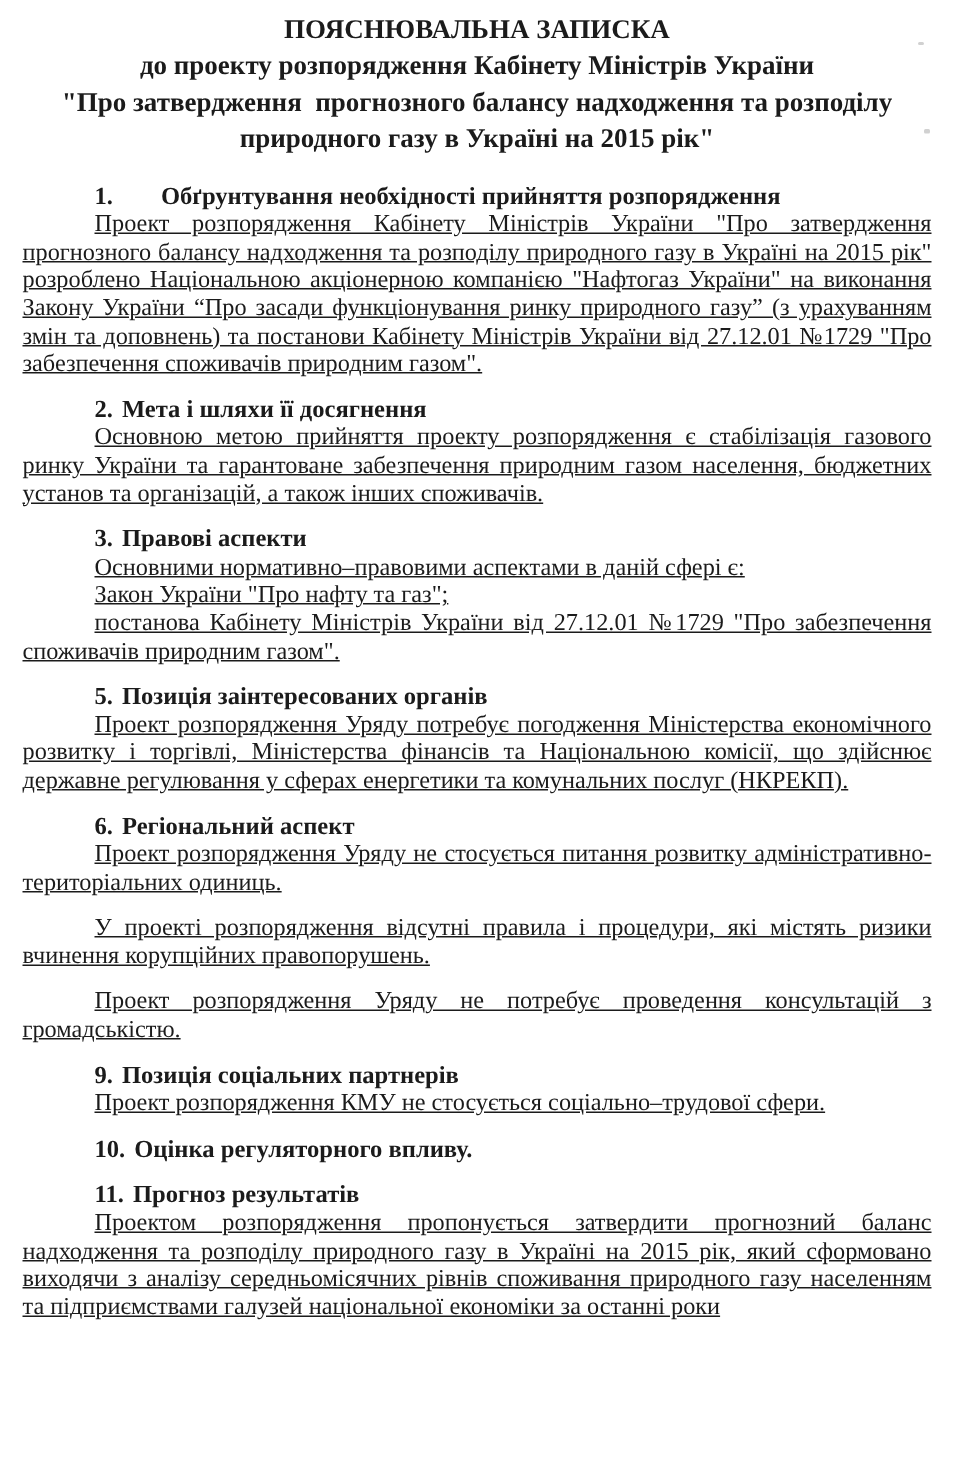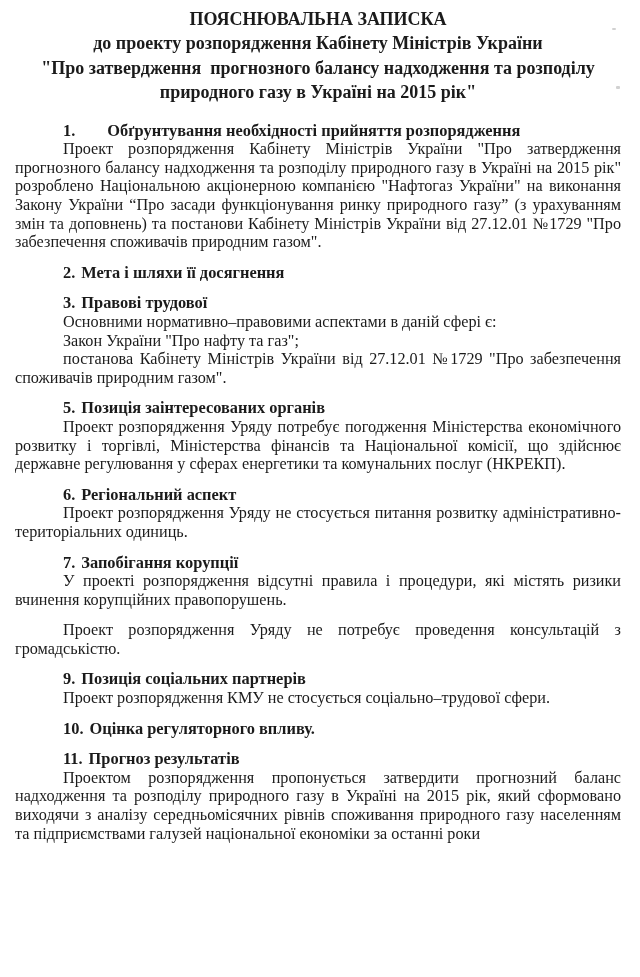--- a/index.html
+++ b/index.html
@@ -28,20 +28,21 @@
     font-size: 16.4px; font-weight: bold; line-height: 18.6px;
     text-indent: 48px;
   }
   .sec-num { margin-right: 6px; }
   .sec--first .sec-num { margin-right: 32px; }
   .body-p {
     margin: 0; padding: 0;
     text-indent: 48px;
     text-align: justify;
     text-justify: inter-word;
+    text-decoration: underline;
   }
   
   .speck { position: absolute; background: #b9b9b9; opacity: 0.65; border-radius: 1px; }
   .speck-1 { left: 612px; top: 28px; width: 4px; height: 2px; }
   .speck-2 { left: 616px; top: 86px; width: 4px; height: 3px; }
 </style>
 </head>
 <body>
 
 <div class="page">
@@ -58,42 +59,42 @@
 
   <main class="content">
 
     <section class="sec sec--first">
       <h2 class="sec-h"><span class="sec-num">1.</span><span class="sec-title">Обґрунтування необхідності прийняття розпорядження</span></h2>
       <p class="body-p">Проект розпорядження Кабінету Міністрів України "Про затвердження прогнозного балансу надходження та розподілу природного газу в Україні на 2015 рік" розроблено Національною акціонерною компанією "Нафтогаз України" на виконання Закону України “Про засади функціонування ринку природного газу” (з урахуванням змін та доповнень) та постанови Кабінету Міністрів України від 27.12.01 №1729 "Про забезпечення споживачів природним газом".</p>
     </section>
 
     <section class="sec">
       <h2 class="sec-h"><span class="sec-num">2.</span><span class="sec-title">Мета і шляхи її досягнення</span></h2>
+      <p class="body-p">Основною метою прийняття проекту розпорядження є стабілізація газового ринку України та гарантоване забезпечення природним газом населення, бюджетних установ та організацій, а також інших споживачів.</p>
     </section>
 
     <section class="sec">
-      <h2 class="sec-h"><span class="sec-num">3.</span><span class="sec-title">Правові трудової</span></h2>
+      <h2 class="sec-h"><span class="sec-num">3.</span><span class="sec-title">Правові аспекти</span></h2>
       <p class="body-p">Основними нормативно–правовими аспектами в даній сфері є:</p>
       <p class="body-p">Закон України "Про нафту та газ";</p>
       <p class="body-p">постанова Кабінету Міністрів України від 27.12.01 №1729 "Про забезпечення споживачів природним газом".</p>
     </section>
 
 
     <section class="sec">
       <h2 class="sec-h"><span class="sec-num">5.</span><span class="sec-title">Позиція заінтересованих органів</span></h2>
-      <p class="body-p">Проект розпорядження Уряду потребує погодження Міністерства економічного розвитку і торгівлі, Міністерства фінансів та Національної комісії, що здійснює державне регулювання у сферах енергетики та комунальних послуг (НКРЕКП).</p>
+      <p class="body-p">Проект розпорядження Уряду потребує погодження Міністерства економічного розвитку і торгівлі, Міністерства фінансів та Національною комісії, що здійснює державне регулювання у сферах енергетики та комунальних послуг (НКРЕКП).</p>
     </section>
 
     <section class="sec">
       <h2 class="sec-h"><span class="sec-num">6.</span><span class="sec-title">Регіональний аспект</span></h2>
       <p class="body-p">Проект розпорядження Уряду не стосується питання розвитку адміністративно-територіальних одиниць.</p>
     </section>
 
     <section class="sec">
-      <h2 class="sec-h"><span class="sec-num">7.</span><span class="sec-title">Запобігання корупції</span></h2>
       <p class="body-p">У проекті розпорядження відсутні правила і процедури, які містять ризики вчинення корупційних правопорушень.</p>
     </section>
 
     <section class="sec">
       <p class="body-p">Проект розпорядження Уряду не потребує проведення консультацій з громадськістю.</p>
     </section>
 
     <section class="sec">
       <h2 class="sec-h"><span class="sec-num">9.</span><span class="sec-title">Позиція соціальних партнерів</span></h2>
       <p class="body-p">Проект розпорядження КМУ не стосується соціально–трудової сфери.</p>

